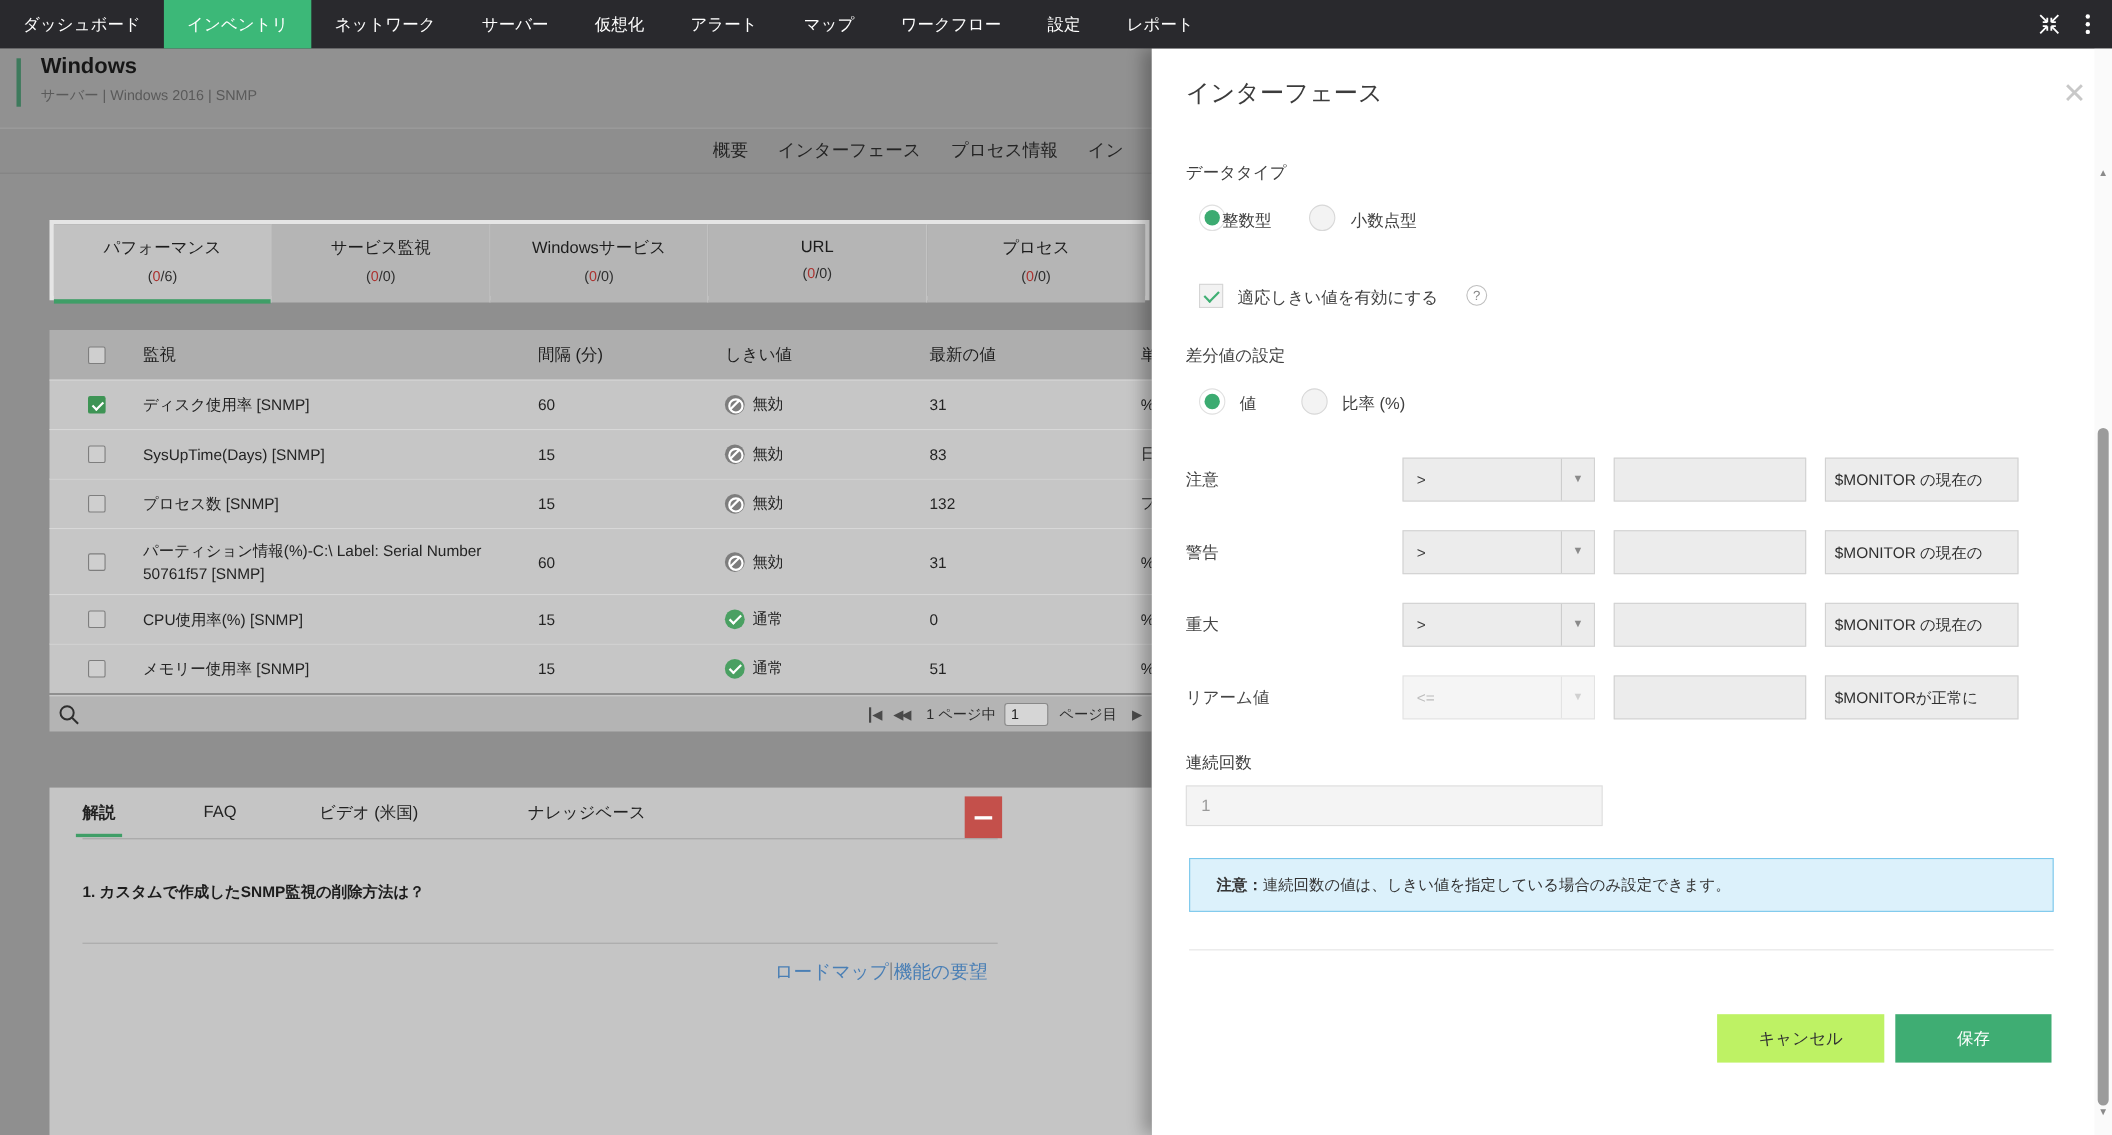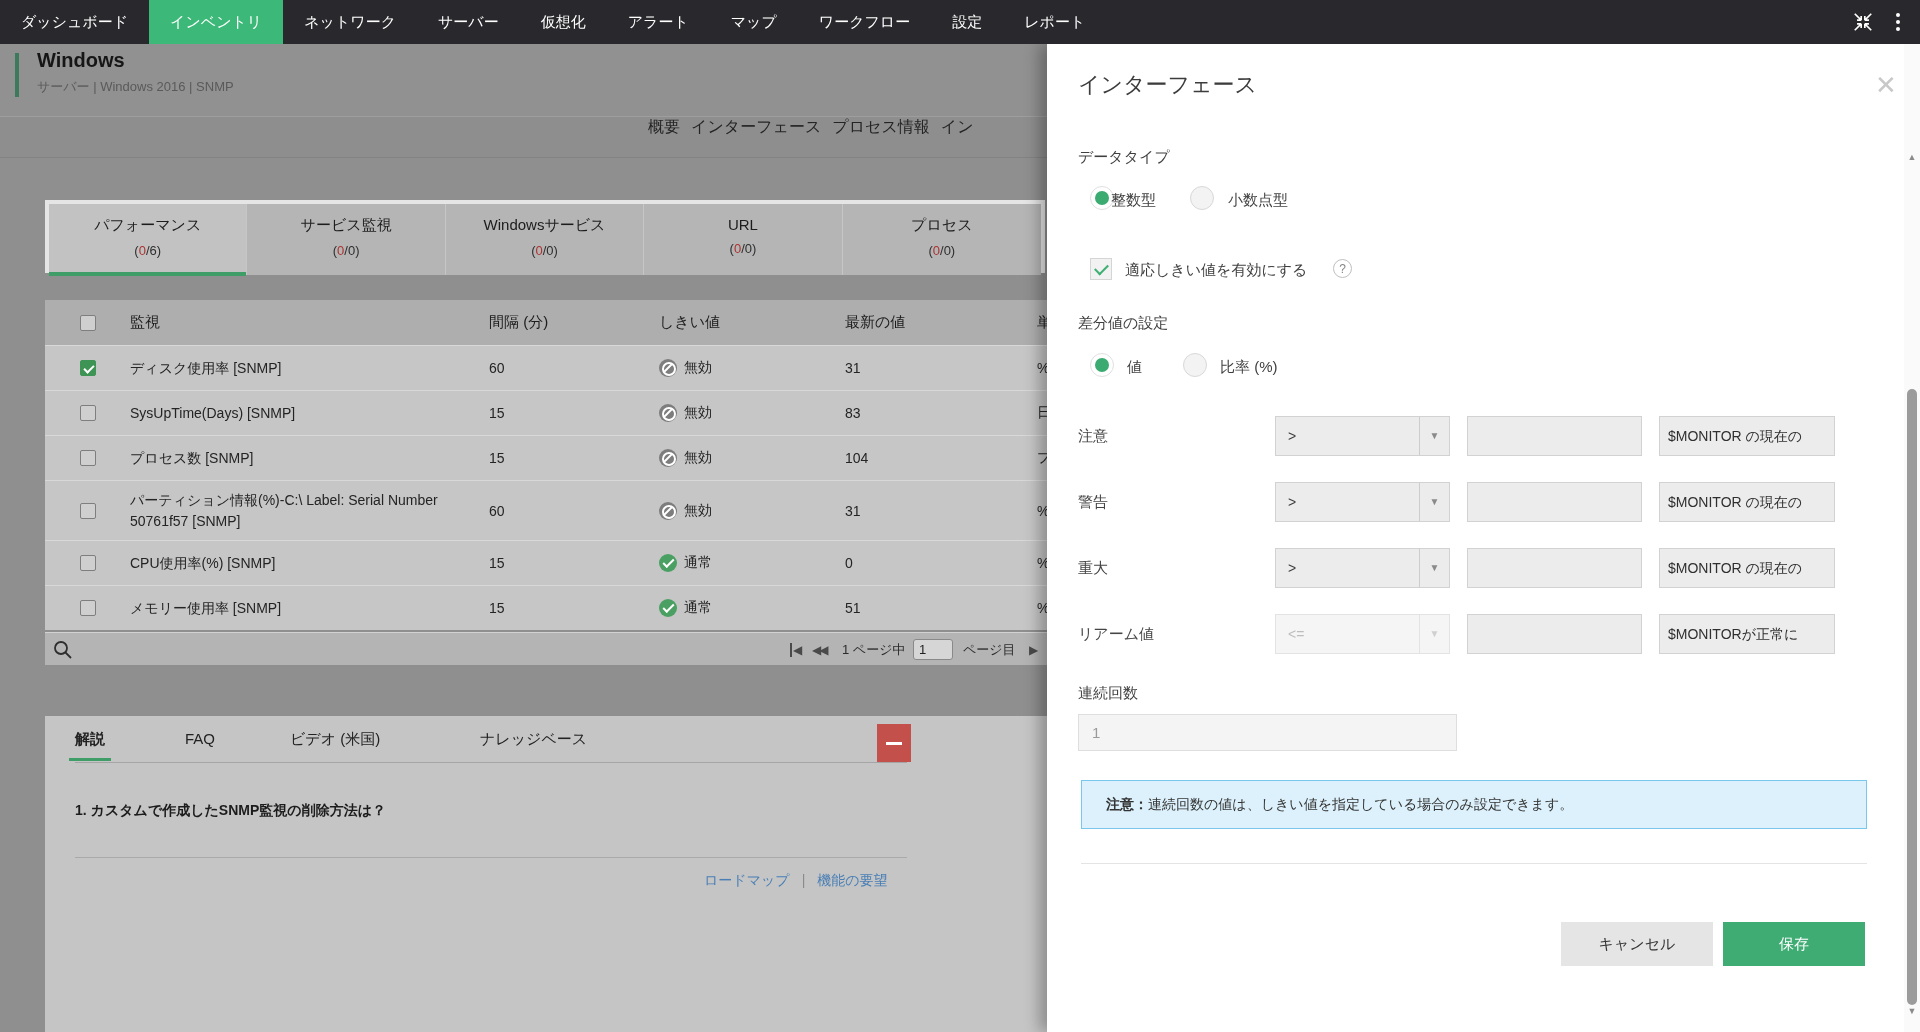--- a/index.html
+++ b/index.html
@@ -23,21 +23,21 @@
   
   .main { position:absolute; top:44px; left:0; width:1047px; height:988px;
     overflow:hidden; background:#8f8f8f; }
 
   .page-header { position:relative; height:73px; background:#919191; border-bottom:1px solid #9e9e9e; }
   .accent-bar { position:absolute; left:15px; top:9px; width:4px; height:44px; background:#3d7a5c; }
   .page-title { position:absolute; left:37px; top:5px; font-size:20px; font-weight:bold; color:#161616; }
   .breadcrumb { position:absolute; left:37px; top:34px; font-size:13px; color:#5a5a5a; }
 
   .snapshot-tabs { height:41px; background:#8e8e8e; border-bottom:1px solid #838383;
-    display:flex; gap:11px; padding-left:648px; white-space:nowrap; }
+    display:flex; align-items:center; gap:27px; padding-left:648px; white-space:nowrap; }
   .snap-tab { font-size:16px; color:#242424; cursor:pointer; }
 
   
   .cards { position:absolute; left:45px; top:156px; width:1000px; height:73px;
     display:flex; border:4px solid #e5e5e5; }
   .card { width:200px; height:71px; background:#b5b5b5; border-right:1px solid #c6c6c6;
     text-align:center; padding-top:12px; position:relative; cursor:pointer; }
   .card:last-child { border-right:none; }
   .card.active { background:#c2c2c2; }
   .card.active::after { content:""; position:absolute; left:0; right:0; bottom:-1px; height:4px; background:#3f9e67; }
@@ -85,22 +85,22 @@
   .help-tabs { position:relative; height:47px; }
   .help-tabs::after { content:""; position:absolute; left:30px; top:46px; width:832px; height:1px; background:#a5a5a5; }
   .htab { position:absolute; top:14px; font-size:15px; color:#222; cursor:pointer; }
   .htab.active { font-weight:bold; }
   .htab.active::after { content:""; position:absolute; left:-6px; right:-6px; bottom:-12px; height:3px; background:#3f9e67; }
   .minus-btn { position:absolute; left:832px; top:8px; width:34px; height:38px; background:#c4504b;
     display:flex; align-items:center; justify-content:center; cursor:pointer; }
   .minus-btn i { width:16px; height:3px; background:#fff; }
   .faq-item { position:absolute; left:30px; top:86px; font-size:14px; font-weight:bold; color:#1c1c1c; }
   .help-div { position:absolute; left:30px; top:141px; width:832px; height:1px; background:#a9a9a9; }
-  .help-links { position:absolute; left:659px; top:156px; font-size:14px; color:#4a7fb5;
-    display:flex; gap:12px; align-items:flex-start; }
+  .help-links { position:absolute; left:659px; top:156px; font-size:17px; color:#4a7fb5;
+    display:flex; align-items:flex-start; }
   .help-links .sep { color:#8b8b8b; }
   .help-links a { color:#4a7fb5; text-decoration:none; cursor:pointer; }
 
   
   .panel { position:absolute; left:1047px; top:44px; width:873px; height:988px;
     background:#ffffff; z-index:30; box-shadow:-8px 0 14px rgba(0,0,0,0.28); }
   .panel-title { position:absolute; left:31px; top:26px; font-size:22px; color:#3c3c3c; }
   .close-x { position:absolute; left:828px; top:28px; font-size:26px; color:#c8c8c8;
     cursor:pointer; font-weight:300; line-height:1; }
   .plabel { position:absolute; left:31px; font-size:15px; color:#3f3f3f; }
@@ -140,21 +140,21 @@
 
   .note-box { position:absolute; left:34px; top:736px; width:786px; height:49px;
     background:#dcf1fb; border:1px solid #79c7ec; font-size:14px; color:#333;
     line-height:47px; padding:0 24px; white-space:nowrap; overflow:hidden; }
   .note-box b { font-weight:bold; }
 
   .panel-sep { position:absolute; left:34px; top:819px; width:786px; height:1px; background:#e4e4e4; }
 
   .btn { position:absolute; top:878px; height:44px; border:none; font-size:15px;
     font-family:"Liberation Sans",sans-serif; cursor:pointer; }
-  .btn-cancel { left:514px; width:152px; background:#e5e5e5; color:#333; }
+  .btn-cancel { left:514px; width:152px; background:#bef264; color:#333; }
   .btn-save { left:676px; width:142px; background:#3fad73; color:#fff; }
 
   
   .pscroll { position:absolute; right:0; top:0; width:16px; height:988px; background:#fafafa; }
   .pscroll .up { position:absolute; left:0; top:108px; width:16px; text-align:center;
     font-size:9px; color:#8a8a8a; cursor:pointer; }
   .pscroll .down { position:absolute; left:0; top:962px; width:16px; text-align:center;
     font-size:9px; color:#8a8a8a; cursor:pointer; }
   .pscroll .thumb { position:absolute; left:3px; top:345px; width:10px; height:616px;
     background:#9b9b9b; border-radius:6px; cursor:pointer; }
@@ -271,21 +271,21 @@
     <div class="trow">
       <div class="cell-check">
           <span class="ckbox"></span>
         </div>
       <div class="cname">プロセス数 [SNMP]</div>
       <div>15</div>
       <div class="statuscell">
           <span class="sicon disabled"></span>
           <span>無効</span>
         </div>
-      <div>104</div>
+      <div>132</div>
       <div>プロセス</div>
     </div>
 
     <div class="trow tall">
       <div class="cell-check">
           <span class="ckbox"></span>
         </div>
       <div class="cname">パーティション情報(%)-C:\ Label: Serial Number 50761f57 [SNMP]</div>
       <div>60</div>
       <div class="statuscell">

